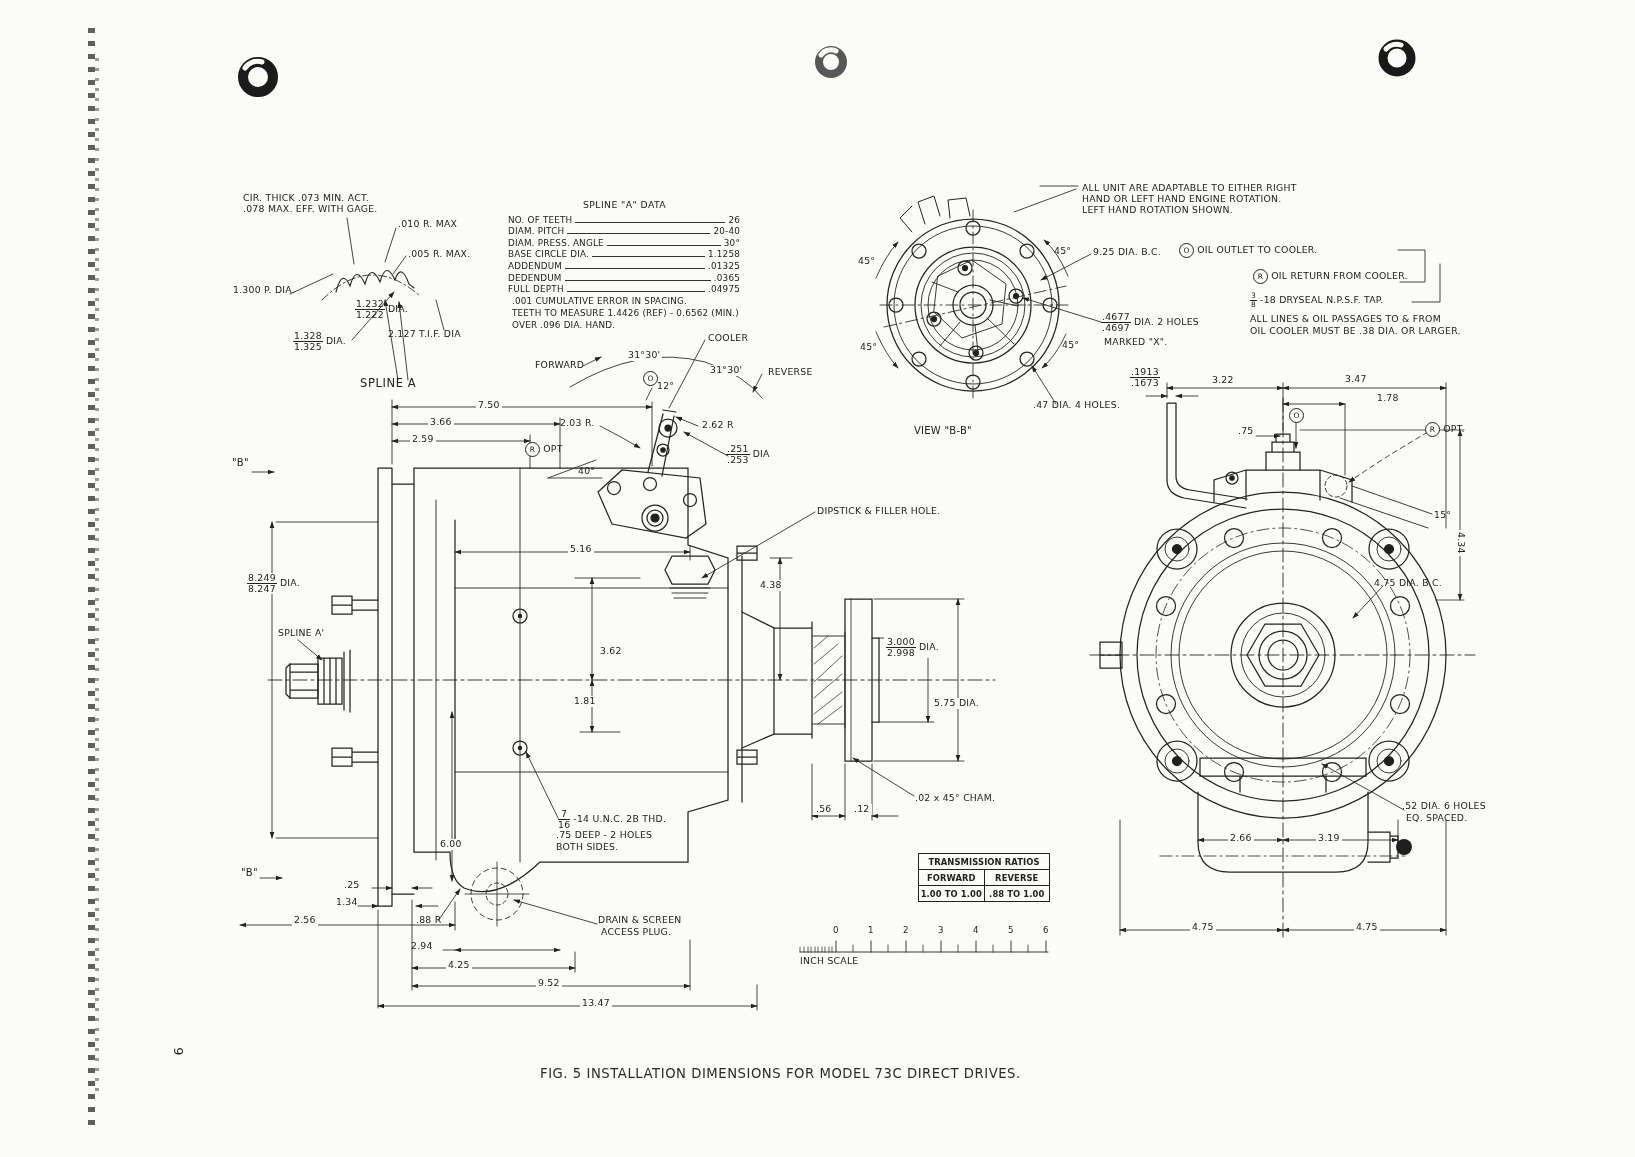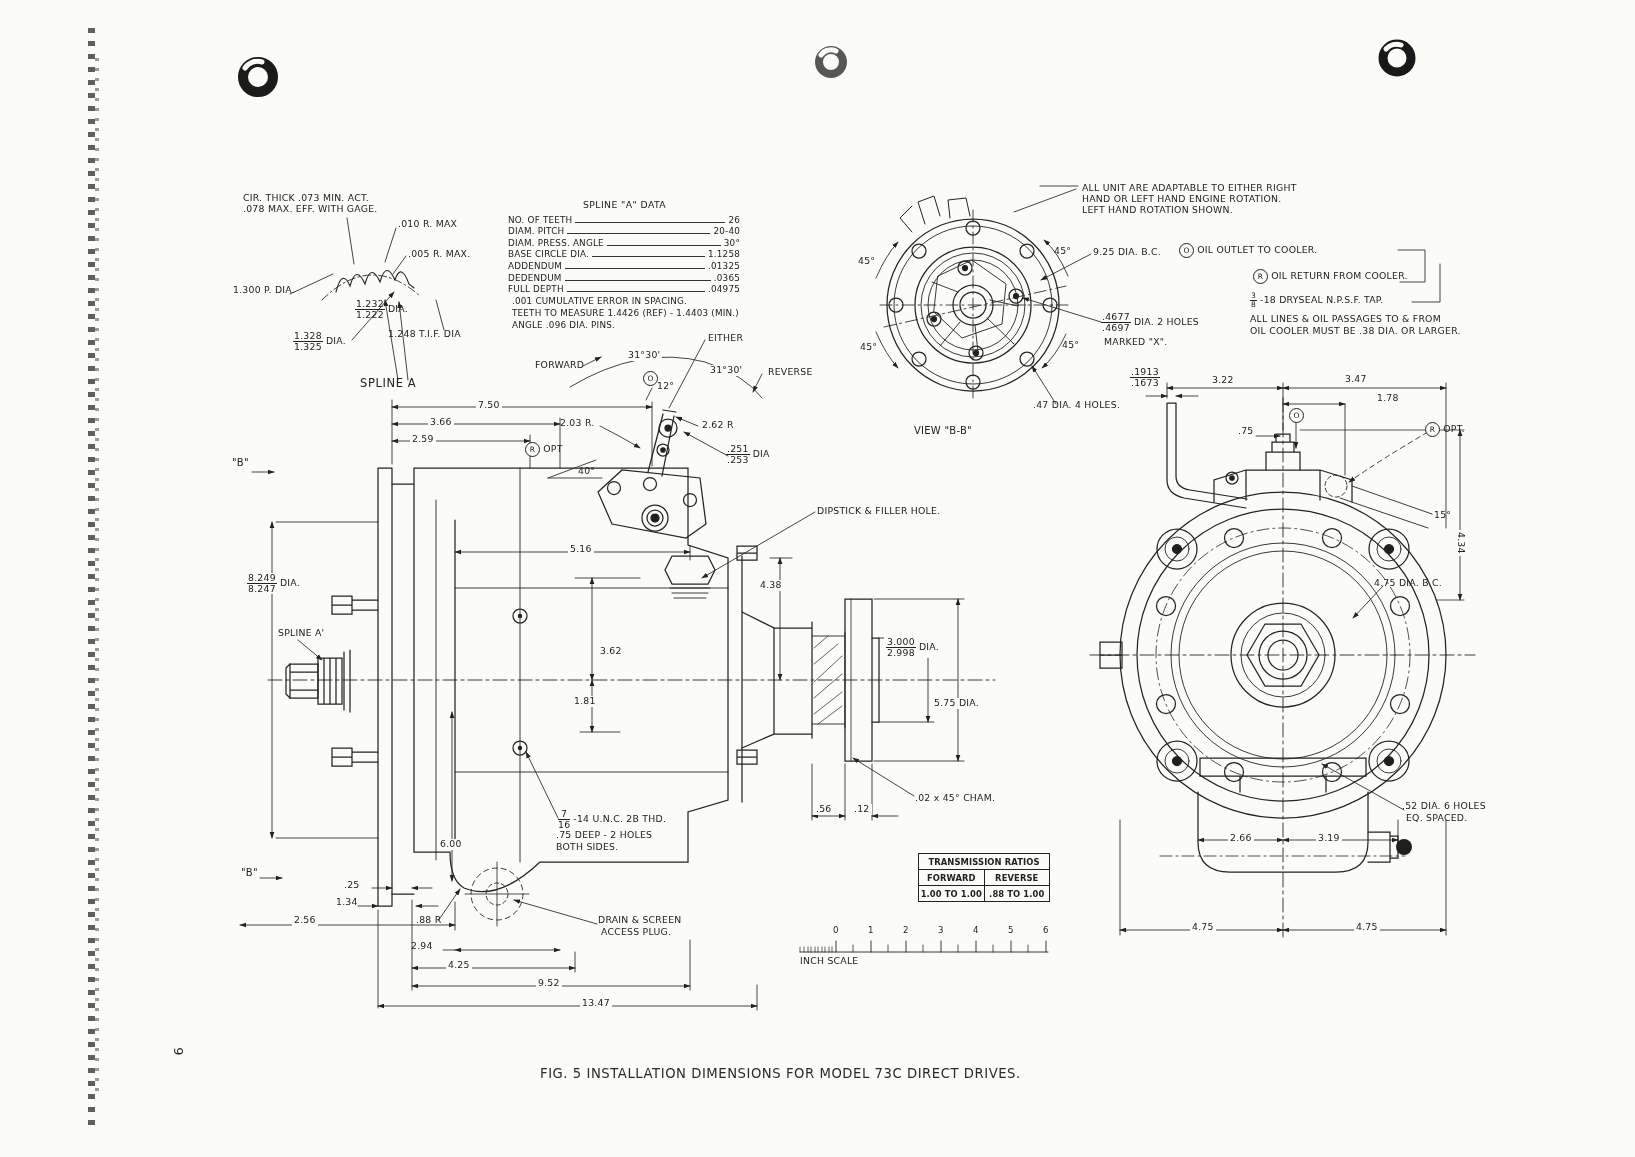--- a/index.html
+++ b/index.html
@@ -314,21 +314,21 @@
     </g>
   </svg>
 
   <div class="lbl" style="left:243px;top:193px">CIR. THICK .073 MIN. ACT.</div>
   <div class="lbl" style="left:243px;top:204px">.078 MAX. EFF. WITH GAGE.</div>
   <div class="lbl" style="left:398px;top:219px">.010 R. MAX</div>
   <div class="lbl" style="left:408px;top:249px">.005 R. MAX.</div>
   <div class="lbl" style="left:233px;top:285px">1.300 P. DIA.</div>
   <div class="lbl" style="left:355px;top:299px"><span class="frac"><span class="ft">1.232</span><span class="fb">1.222</span></span><span class="fsuf">DIA.</span></div>
   <div class="lbl" style="left:293px;top:331px"><span class="frac"><span class="ft">1.328</span><span class="fb">1.325</span></span><span class="fsuf">DIA.</span></div>
-  <div class="lbl" style="left:388px;top:329px">1.248 T.I.F. DIA</div>
+  <div class="lbl" style="left:388px;top:329px">2.127 T.I.F. DIA</div>
   <div class="lbl big" style="left:360px;top:377px">SPLINE A</div>
 
   <div class="stitle" style="left:583px;top:199px">SPLINE "A" DATA</div>
   <div class="stable" style="left:508px;top:213px">
     <div class="srow">
         <span>NO. OF TEETH</span>
         <span class="lead"></span>
         <span>26</span>
       </div>
     <div class="srow">
@@ -356,25 +356,25 @@
         <span class="lead"></span>
         <span>.0365</span>
       </div>
     <div class="srow">
         <span>FULL DEPTH</span>
         <span class="lead"></span>
         <span>.04975</span>
       </div>
   </div>
   <div class="lbl snote" style="left:512px;top:296px">.001 CUMULATIVE ERROR IN SPACING.</div>
-  <div class="lbl snote" style="left:512px;top:308px">TEETH TO MEASURE 1.4426 (REF) - 1.4403 (MIN.)</div>
-  <div class="lbl snote" style="left:512px;top:320px">ANGLE .096 DIA. PINS.</div>
+  <div class="lbl snote" style="left:512px;top:308px">TEETH TO MEASURE 1.4426 (REF) - 0.6562 (MIN.)</div>
+  <div class="lbl snote" style="left:512px;top:320px">OVER .096 DIA. HAND.</div>
 
   <div class="lbl" style="left:535px;top:360px">FORWARD</div>
-  <div class="lbl" style="left:708px;top:333px">EITHER</div>
+  <div class="lbl" style="left:708px;top:333px">COOLER</div>
   <div class="lbl" style="left:768px;top:367px">REVERSE</div>
   <div class="lbl bg" style="left:626px;top:350px">31°30'</div>
   <div class="lbl bg" style="left:708px;top:365px">31°30'</div>
   <div class="lbl" style="left:643px;top:371px"><span class="circ">O</span></div>
   <div class="lbl" style="left:657px;top:381px">12°</div>
   <div class="lbl bg" style="left:476px;top:400px">7.50</div>
   <div class="lbl" style="left:560px;top:418px">2.03 R.</div>
   <div class="lbl" style="left:702px;top:420px">2.62 R</div>
   <div class="lbl bg" style="left:428px;top:417px">3.66</div>
   <div class="lbl bg" style="left:410px;top:434px">2.59</div>

